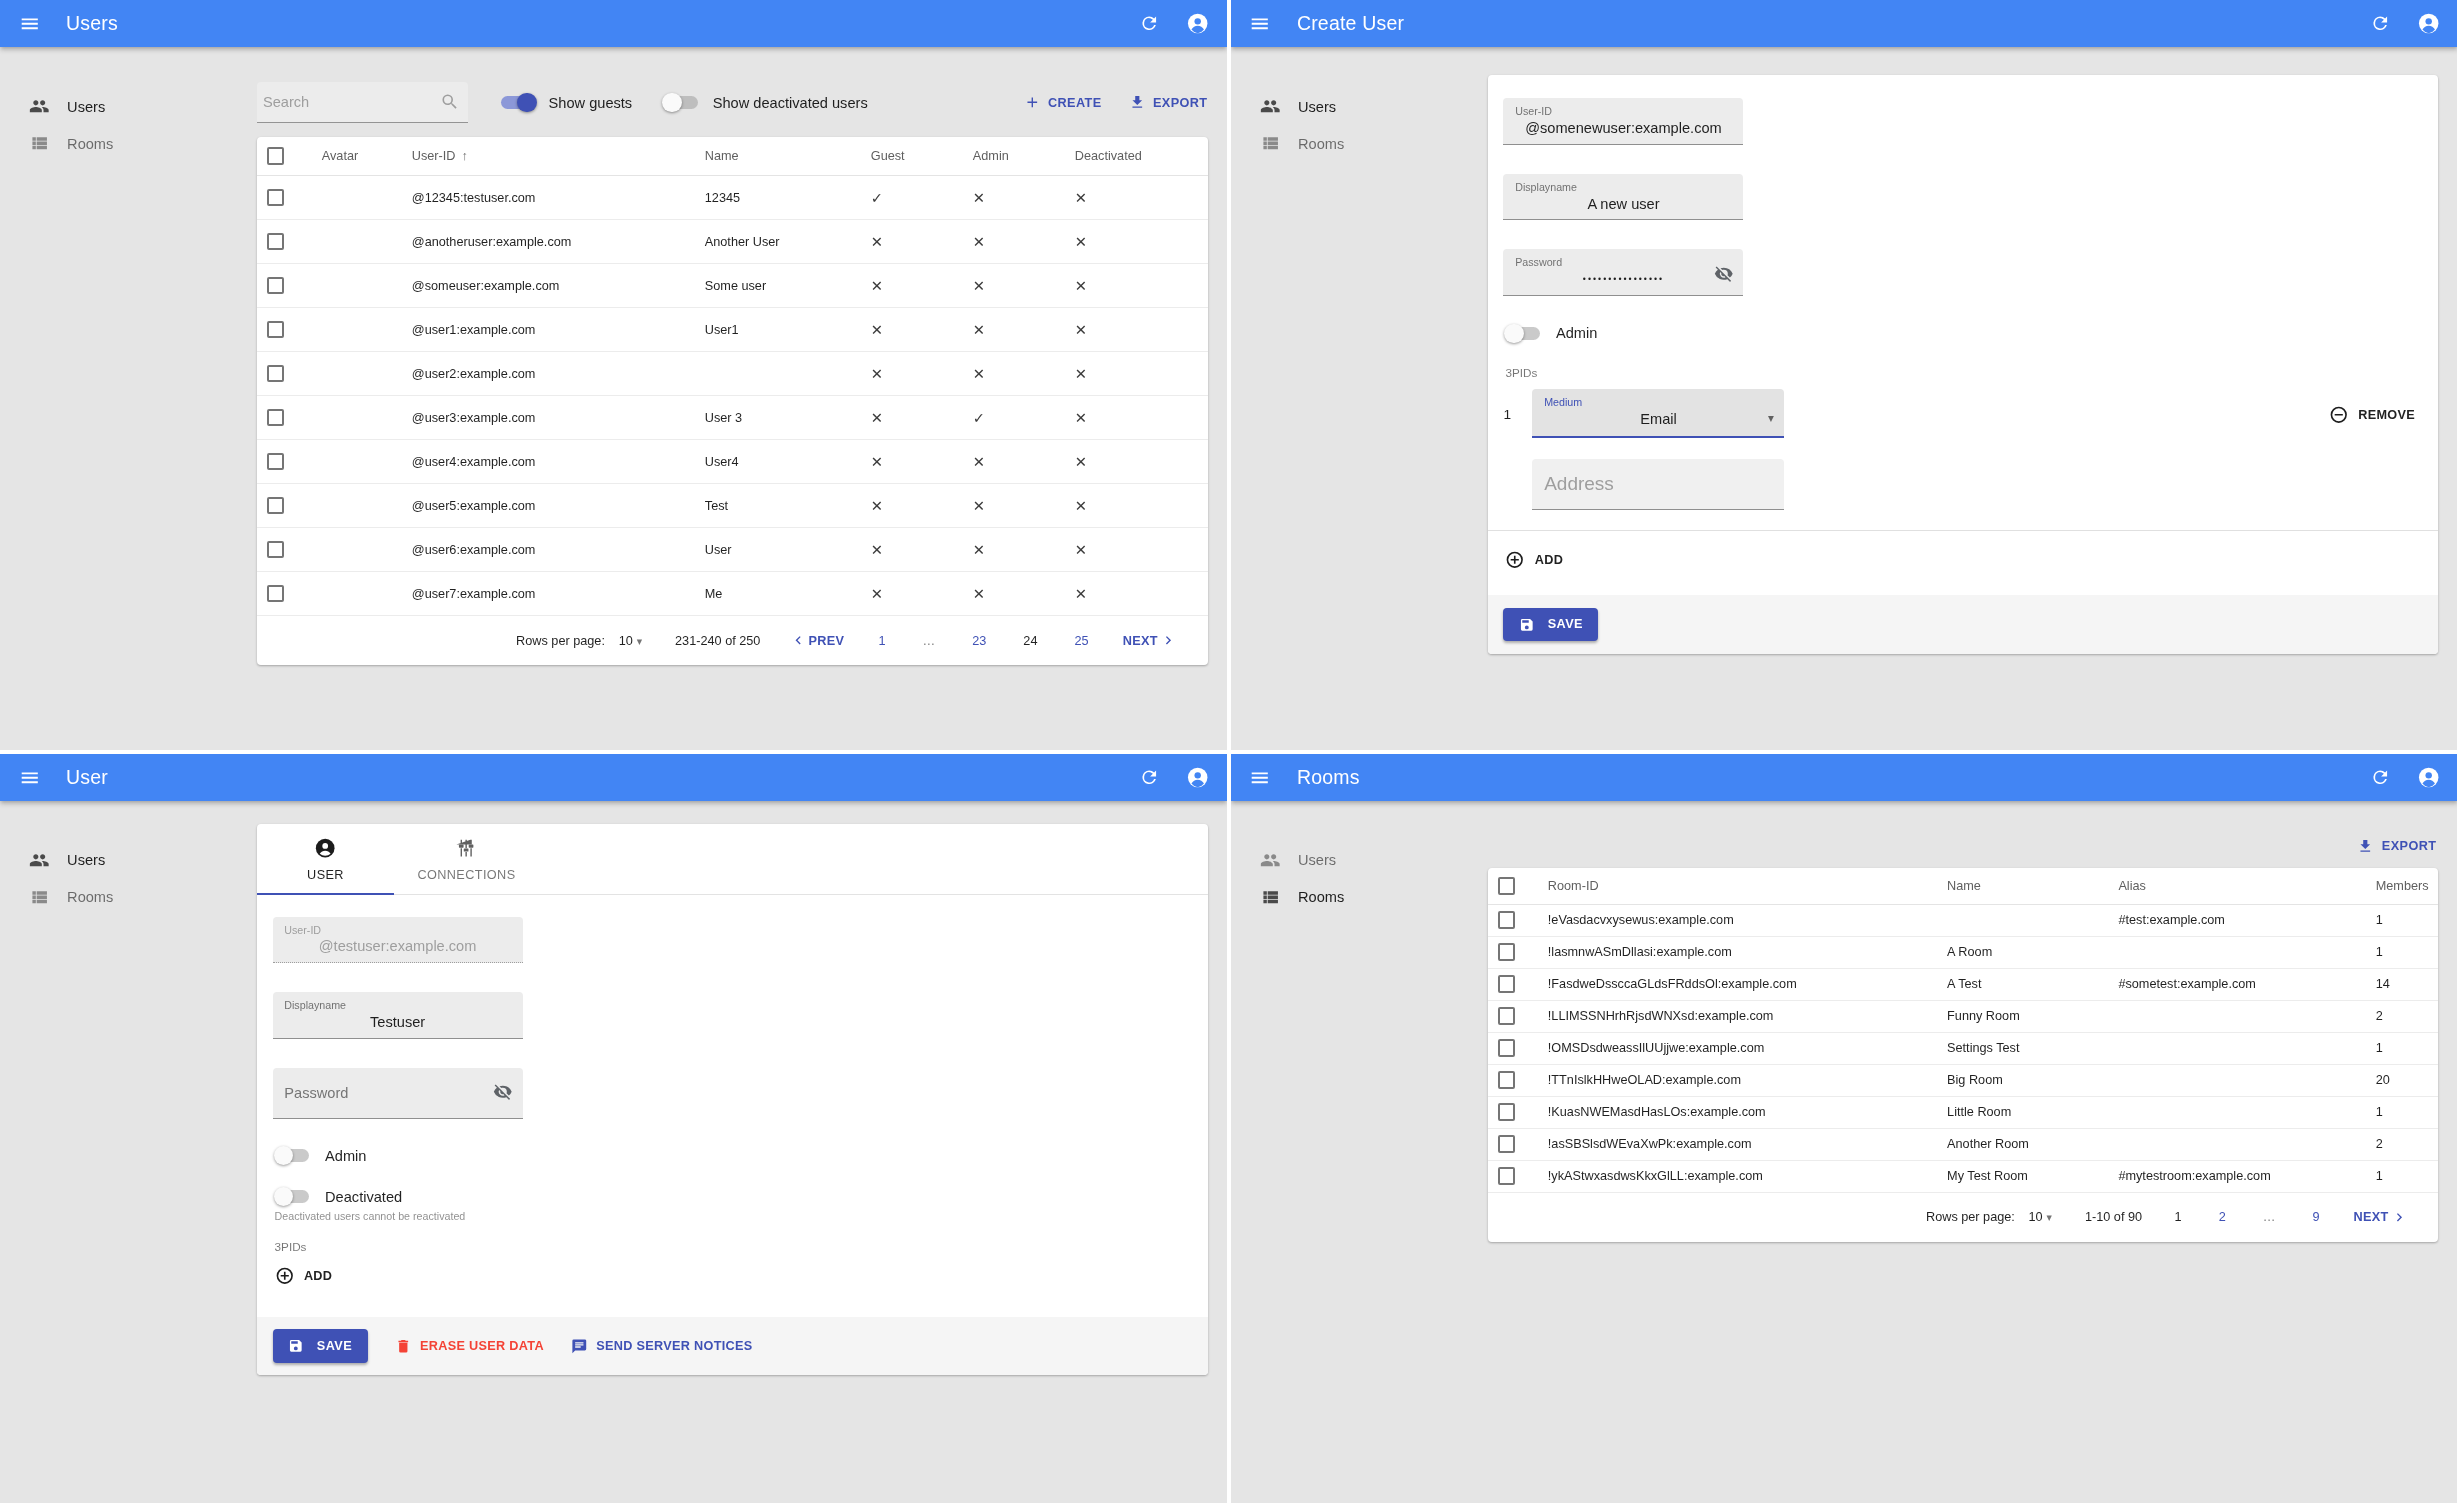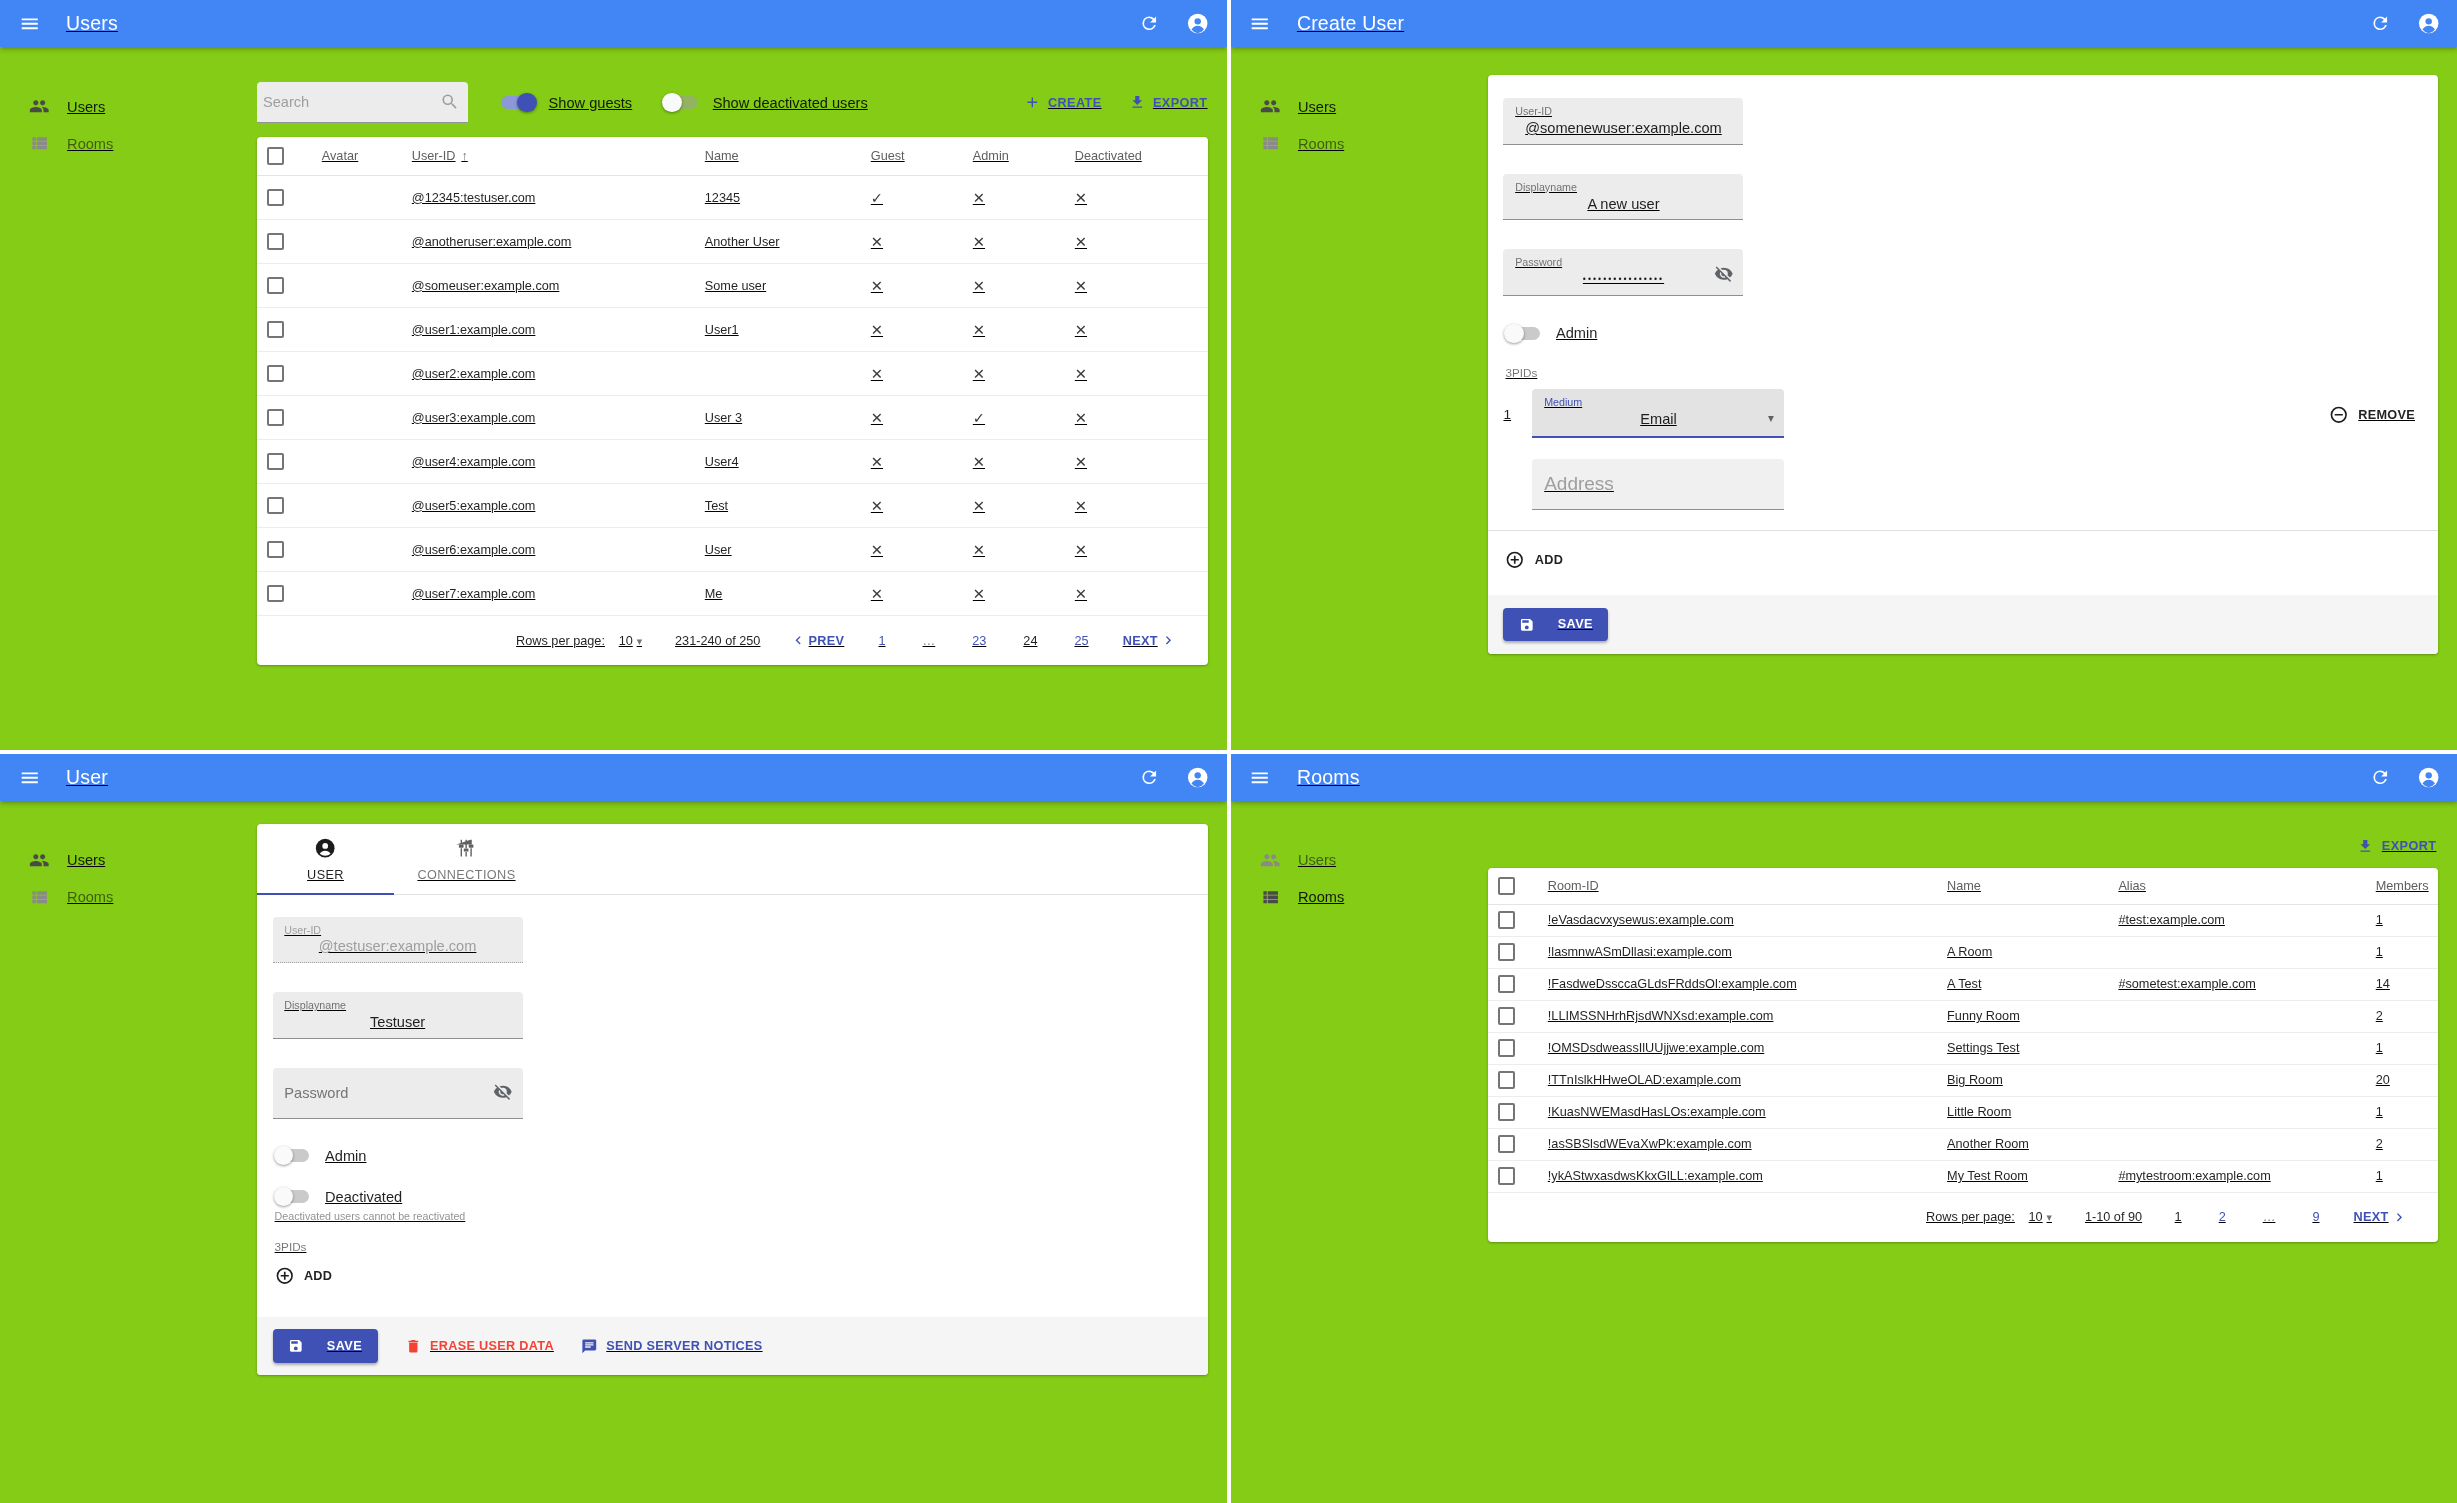--- a/index.html
+++ b/index.html
@@ -1,18 +1,18 @@
 <!DOCTYPE html>
 <html><head>
 <meta charset="utf-8">
 <style>
   html,body{margin:0;padding:0;background:#fff;}
   *{box-sizing:border-box;font-family:"Liberation Sans","DejaVu Sans",sans-serif;}
   .grid{width:2458px;height:1504px;display:grid;grid-template-columns:1227px 1227px;grid-template-rows:750px 750px;gap:3.9px;background:#fff;}
-  .panel{position:relative;background:#84cc16;overflow:hidden;text-decoration:underline;}
+  .panel{position:relative;background:#e5e5e5;overflow:hidden;}
 
   
   .appbar{height:47px;background:#4285f4;display:flex;align-items:center;padding:0 17.6px;color:#fff;
     box-shadow:0 2px 3.9px -1px rgba(0,0,0,.2),0 3.9px 4.9px 0 rgba(0,0,0,.14);position:relative;z-index:3;}
   .appbar .menu-btn{width:23.4px;height:23.4px;margin-right:25px;display:flex;align-items:center;justify-content:center;cursor:pointer;}
   .appbar .title{font-size:19.5px;font-weight:500;letter-spacing:0.2px;}
   .appbar .spacer{flex:1;}
   .appbar .abtn{width:23.4px;height:23.4px;margin-left:25px;display:flex;align-items:center;justify-content:center;cursor:pointer;}
 
   
@@ -73,21 +73,21 @@
   .eye{position:absolute;right:9.8px;top:14.6px;fill:#5f6368;cursor:pointer;}
   .field input{border:0;background:transparent;outline:none;width:85%;font-size:14.6px;color:#333;padding:0;height:23.4px;}
   .field input::placeholder{color:#757575;}
   .toggle-row{display:flex;align-items:center;gap:15.6px;font-size:14.6px;color:rgba(0,0,0,.87);margin:3.9px 0 25px 3.9px;}
   .sec-label{font-size:11.7px;color:rgba(0,0,0,.54);margin:5.9px 0 9.8px 2px;}
   .helper{font-size:10.7px;color:rgba(0,0,0,.45);margin:-19.5px 0 17.6px 2px;}
   .circle-btn{display:inline-flex;align-items:center;gap:9.8px;font-size:12.7px;font-weight:700;letter-spacing:0.3px;color:rgba(0,0,0,.87);cursor:pointer;}
   .circle-btn svg{fill:#1d1d1d;}
   .divider{height:1px;background:#e0e0e0;margin:3.9px -15.6px 15.6px;}
   .footerbar{background:#f5f5f5;padding:12.7px 15.6px;border-radius:0 0 3.9px 3.9px;display:flex;align-items:center;gap:27px;}
-  .save-btn{display:inline-flex;align-items:center;gap:23px;background:#3f51b5;color:#fff;font-size:12.7px;font-weight:700;letter-spacing:0.4px;
+  .save-btn{display:inline-flex;align-items:center;gap:13px;background:#3f51b5;color:#fff;font-size:12.7px;font-weight:700;letter-spacing:0.4px;
     padding:8.8px 15.6px;border-radius:3.9px;box-shadow:0 2px 2.9px rgba(0,0,0,.3);cursor:pointer;}
   .save-btn svg{fill:#fff;}
   .danger-btn{display:inline-flex;align-items:center;gap:8.8px;color:#f44336;font-size:12.7px;font-weight:700;letter-spacing:0.3px;cursor:pointer;}
   .danger-btn svg{fill:#f44336;}
   .notice-btn{display:inline-flex;align-items:center;gap:8.8px;color:#3f51b5;font-size:12.7px;font-weight:700;letter-spacing:0.3px;cursor:pointer;}
   .notice-btn svg{fill:#3f51b5;}
 
   
   .create-card{margin-top:28px;padding:23.4px 15.6px 0;}
   .pid-row{display:flex;align-items:flex-start;margin-top:5.9px;}

